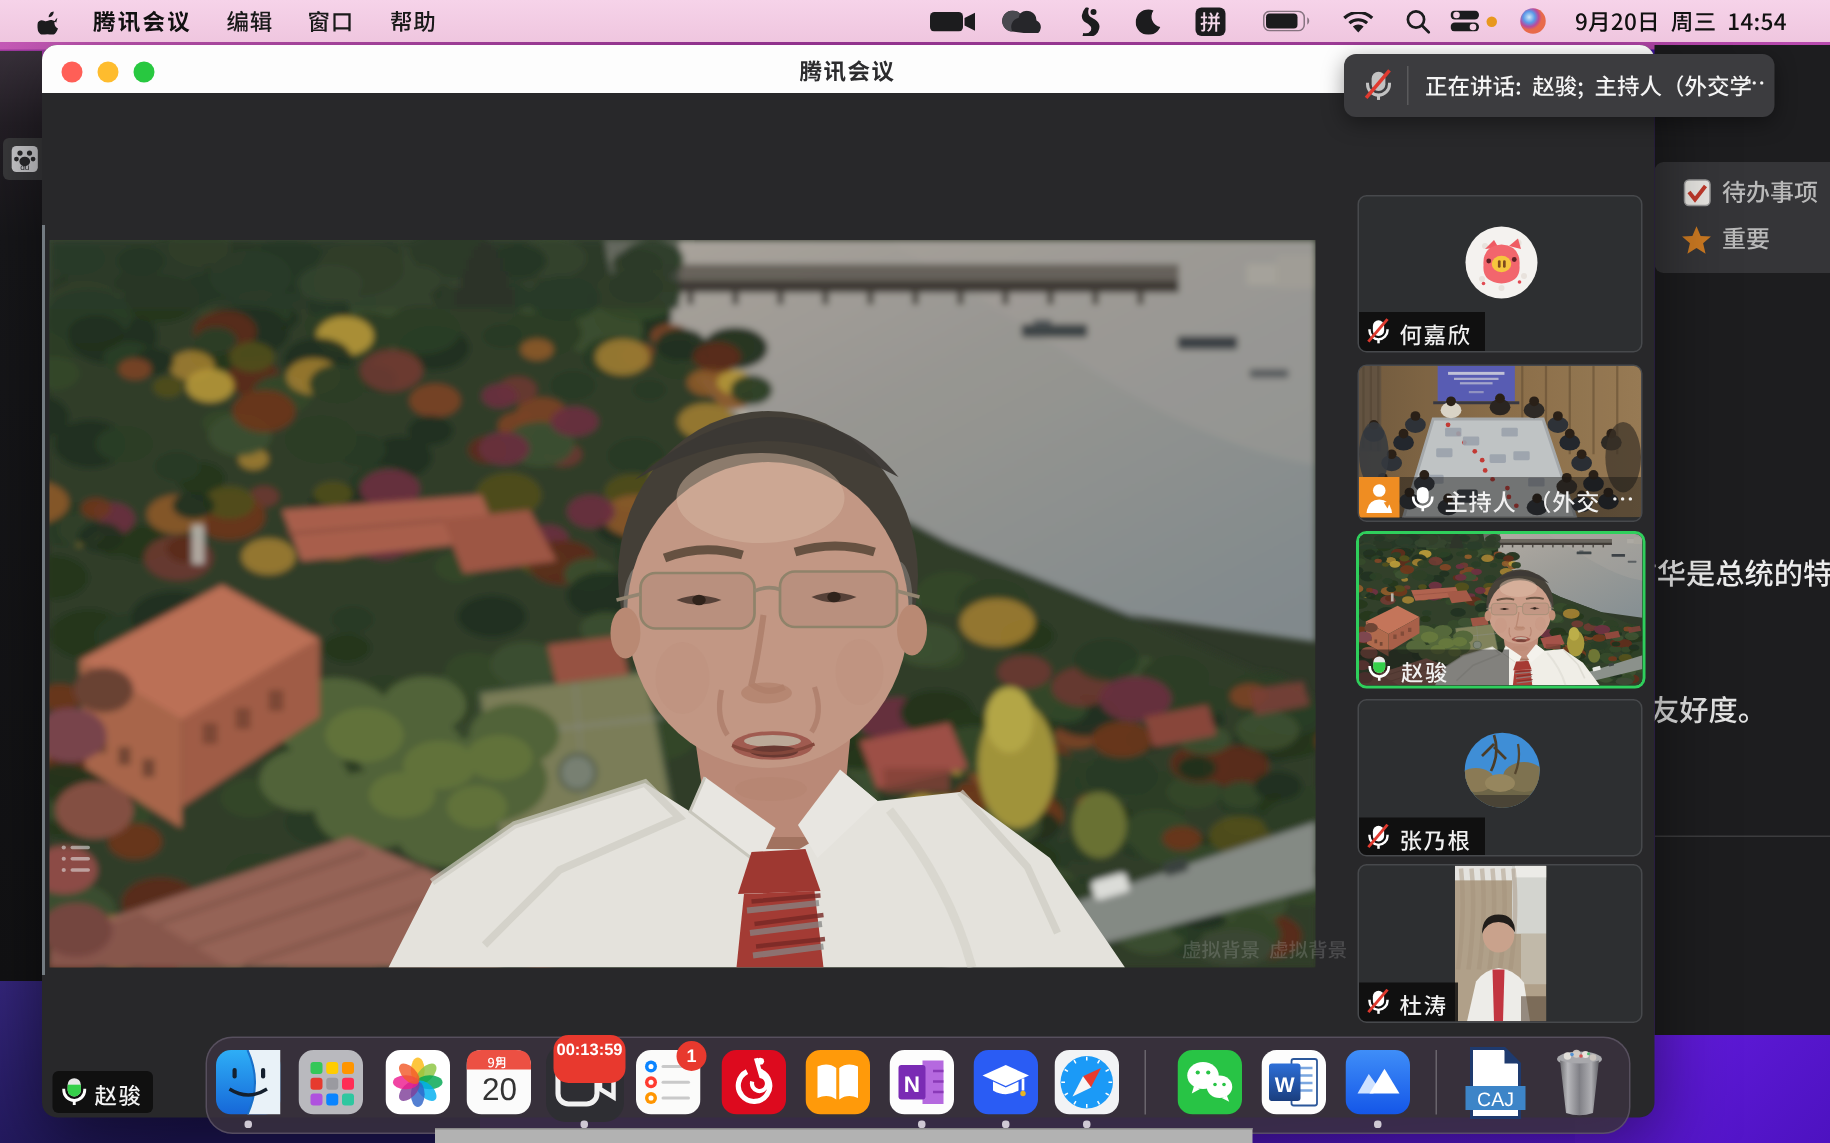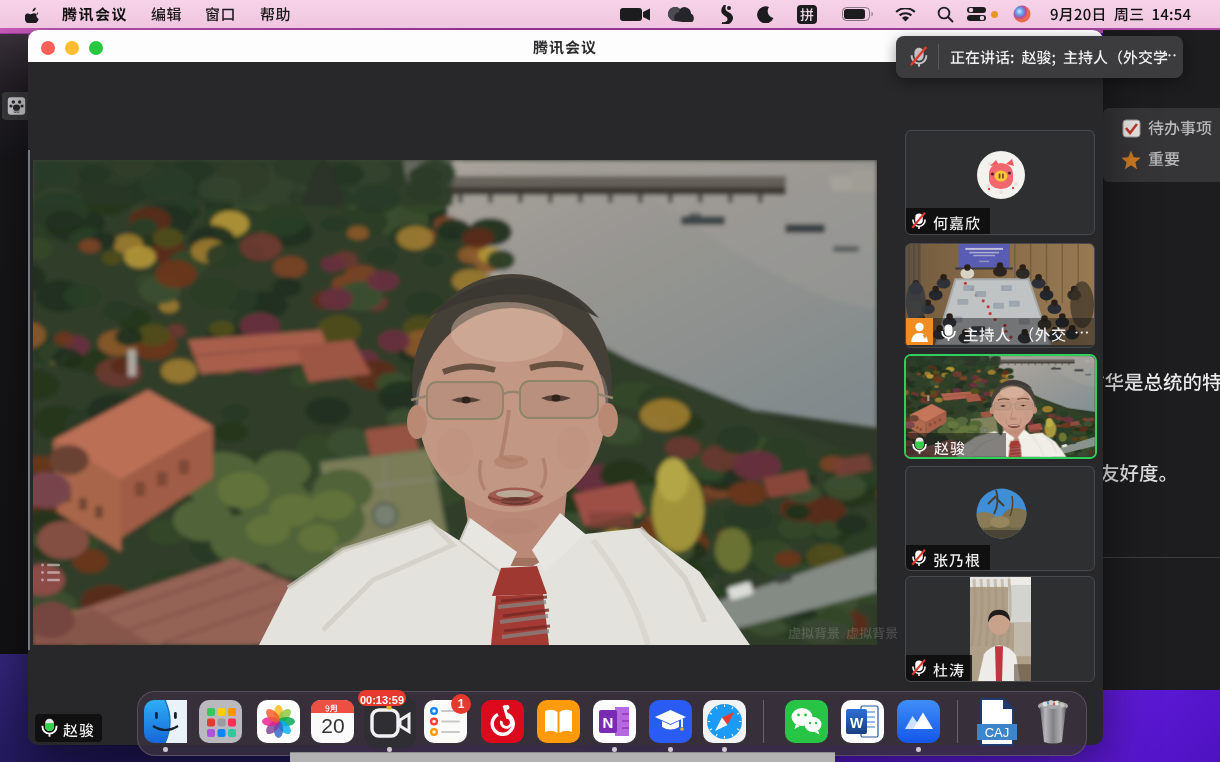--- a/index.html
+++ b/index.html
@@ -1111,21 +1111,21 @@
       <path d="M0 10 Q0 0 10 0 H33 Q43 0 43 10 v3 H0 Z" fill="#ec5043"></path>
       <text x="21.5" y="10" font-size="8" fill="#fff" text-anchor="middle" font-family="Liberation Sans">9</text>
       <text x="22" y="33" font-size="21" fill="#333" text-anchor="middle" font-family="Liberation Sans">20</text>
     </svg>
     <svg style="position:absolute;left:364px;top:696px" width="52" height="52" viewBox="0 0 52 52">
       <rect width="52" height="52" rx="13" fill="#2e2e33"></rect>
       <rect x="8" y="14" width="26" height="26" rx="7" fill="none" stroke="#f2f2f2" stroke-width="3.4"></rect>
       <path d="M36 24 L45 18.5 V35.5 L36 30 Z" fill="none" stroke="#f2f2f2" stroke-width="3"></path>
       <circle cx="25" cy="11" r="2.6" fill="#e8b422"></circle>
     </svg>
-    <div style="position:absolute;left:358px;top:690px;width:48px;height:16px;background:#e8392e;border-radius:10px;text-align:center;font:600 11px/20px 'Liberation Sans',sans-serif;color:#fff;letter-spacing:0;">00:13:59</div>
+    <div style="position:absolute;left:369px;top:690px;width:48px;height:32px;background:#e8392e;border-radius:10px;text-align:center;font:600 11px/20px 'Liberation Sans',sans-serif;color:#fff;letter-spacing:0;">00:13:59</div>
     <svg style="position:absolute;left:424px;top:700px" width="43" height="43" viewBox="0 0 43 43">
       <rect width="43" height="43" rx="10" fill="#fbfbfa"></rect>
       <circle cx="10" cy="11" r="4" fill="#0a84ff"></circle>
       <circle cx="10" cy="11" r="1.7" fill="#fff"></circle>
       <rect x="17" y="10" width="17" height="2" rx="1" fill="#c9c9c9"></rect>
       <circle cx="10" cy="21.5" r="4" fill="#ff3b30"></circle>
       <circle cx="10" cy="21.5" r="1.7" fill="#fff"></circle>
       <rect x="17" y="20.5" width="19" height="2" rx="1" fill="#c9c9c9"></rect>
       <circle cx="10" cy="32" r="4" fill="#ff9500"></circle>
       <circle cx="10" cy="32" r="1.7" fill="#fff"></circle>

